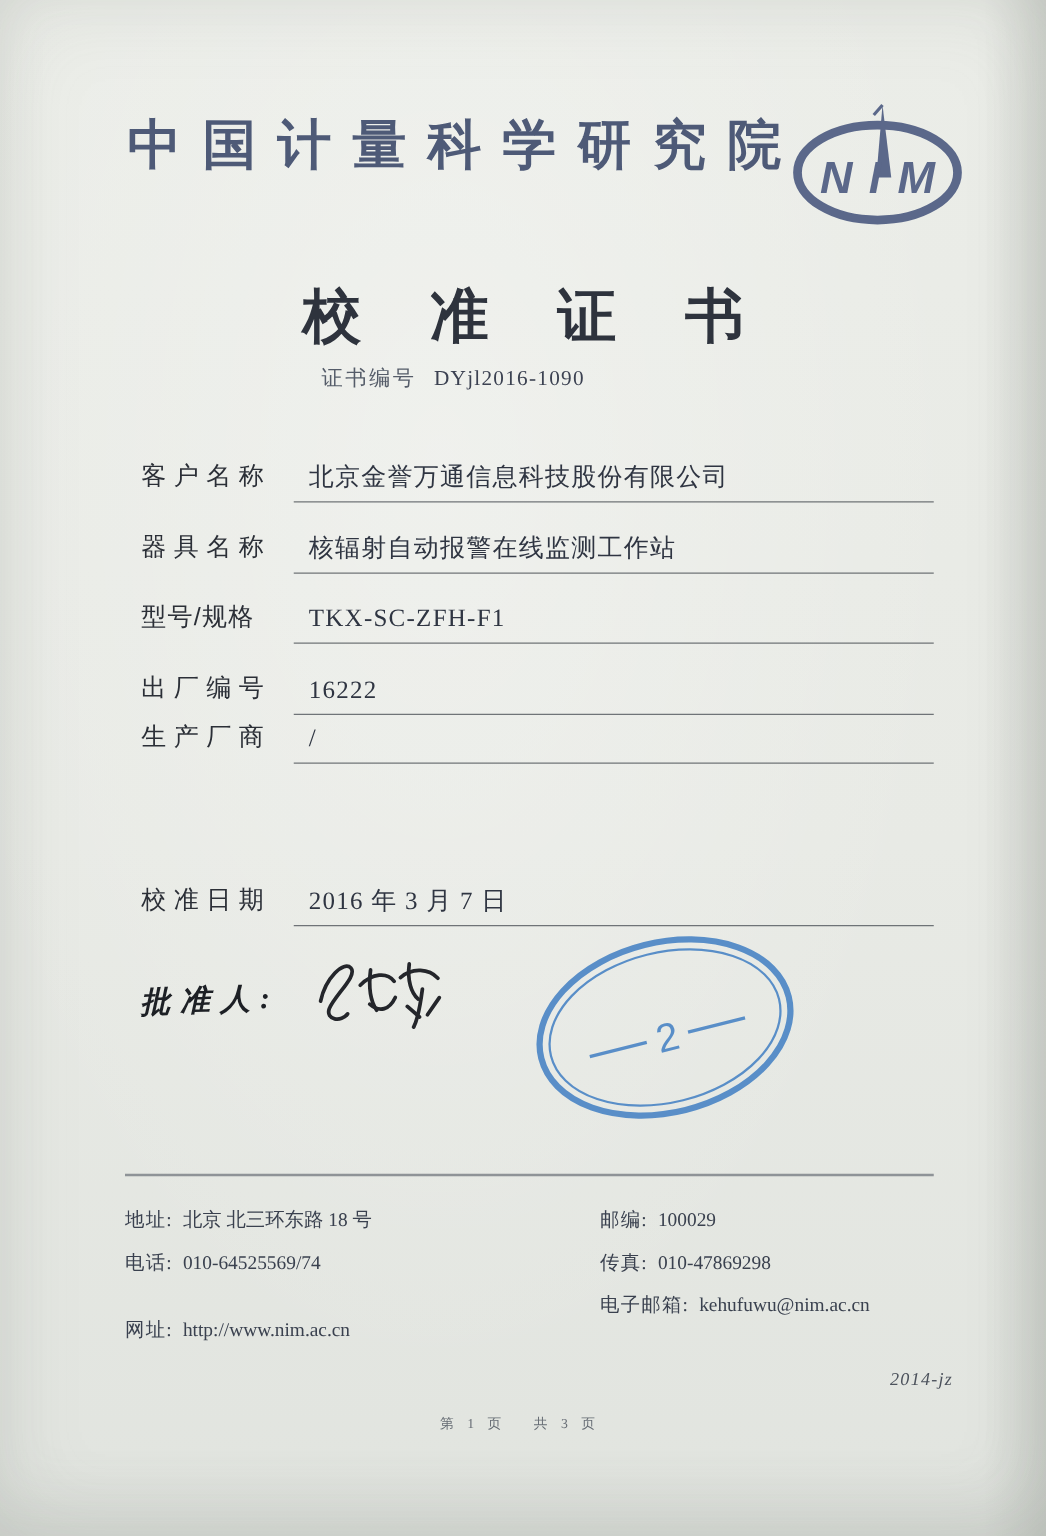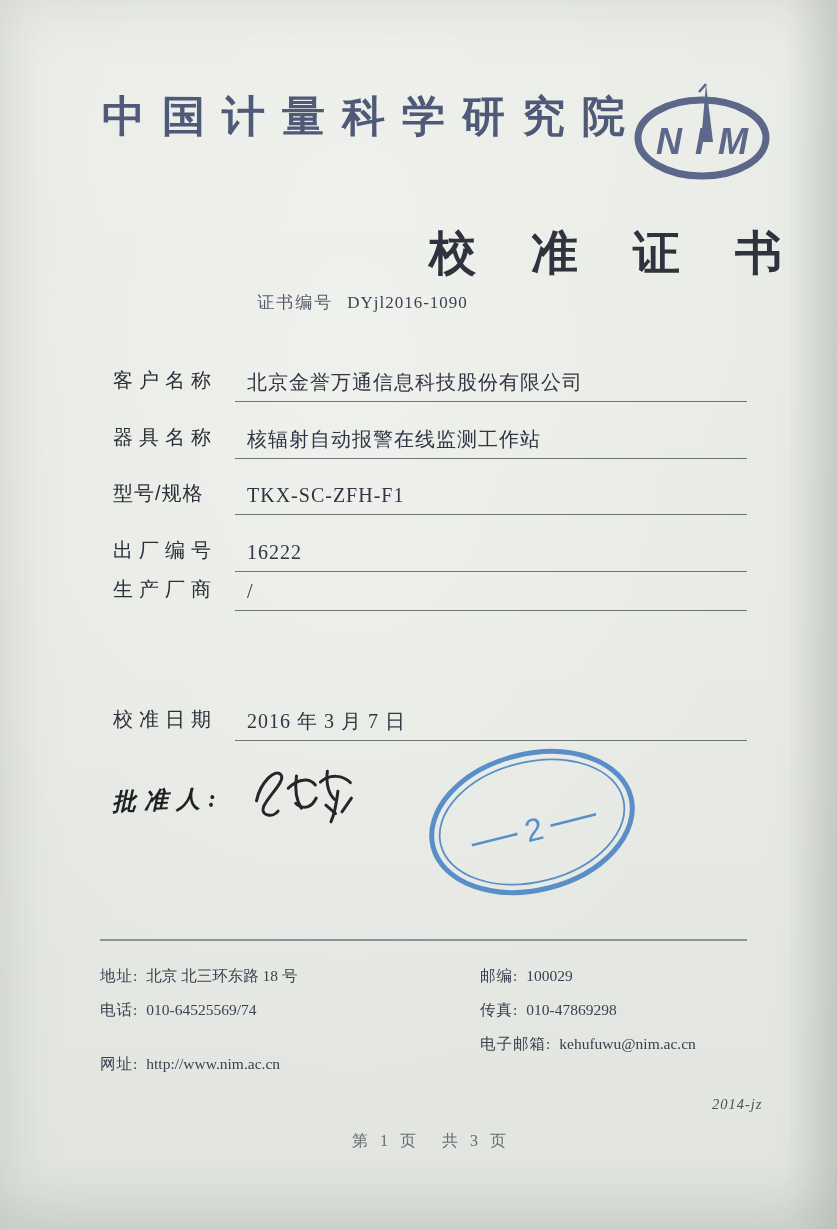--- a/index.html
+++ b/index.html
@@ -23,21 +23,21 @@
   
   .institute{
     left:102px;top:88px;
     font-size:43px;line-height:58px;font-weight:600;
     letter-spacing:17px;color:#4e5a77;white-space:nowrap;
   }
   .logo{left:630px;top:80px;width:144px;height:100px;}
 
   
   .doc-title{
-    left:0;top:222px;width:837px;text-align:right;
+    left:0;top:222px;width:837px;text-align:center;
     font-size:47px;font-weight:700;letter-spacing:55px;padding-left:55px;
     color:#2e333d;box-sizing:border-box;
   }
   .certno{left:0;top:291px;width:725px;text-align:center;font-size:17px;color:#4a5160;}
   .certno .lbl{letter-spacing:2px;margin-right:14px;color:#555c69;}
   .certno .val{color:#3c4252;letter-spacing:1px;}
 
   
   .frow{position:absolute;left:113px;width:634px;height:38px;}
   .flabel{
@@ -64,21 +64,21 @@
   .stamp *{fill:none;}
   .stamp .ring{stroke:#4a85c5;}
   .stamp text{fill:#4a85c5;stroke:none;font-family:"Liberation Sans","DejaVu Sans",sans-serif;}
 
   
   .divider{left:100px;top:939px;width:647px;height:2px;background:#7f848a;opacity:.85;}
   .fcell{position:absolute;font-size:15.5px;color:#3a414f;white-space:nowrap;}
   .fcell .lbl{margin-right:8px;letter-spacing:1px;}
   .form-code{left:684px;top:1096px;font-size:14.5px;font-style:italic;color:#4c525c;letter-spacing:1px;margin-left:28px;}
   .page-indicator{left:0;top:1131px;width:837px;text-align:left;padding-left:352px;
-    font-size:16px;color:#666c74;letter-spacing:4px;box-sizing:border-box;}
+    font-size:11px;color:#666c74;letter-spacing:4px;box-sizing:border-box;}
   .page-indicator .gap{display:inline-block;width:22px;}
 </style>
 </head>
 <body>
 
 <div class="paper">
 
   <div class="abs institute">中国计量科学研究院</div>
 
   <svg class="abs logo" viewBox="-72 -50 144 100">

